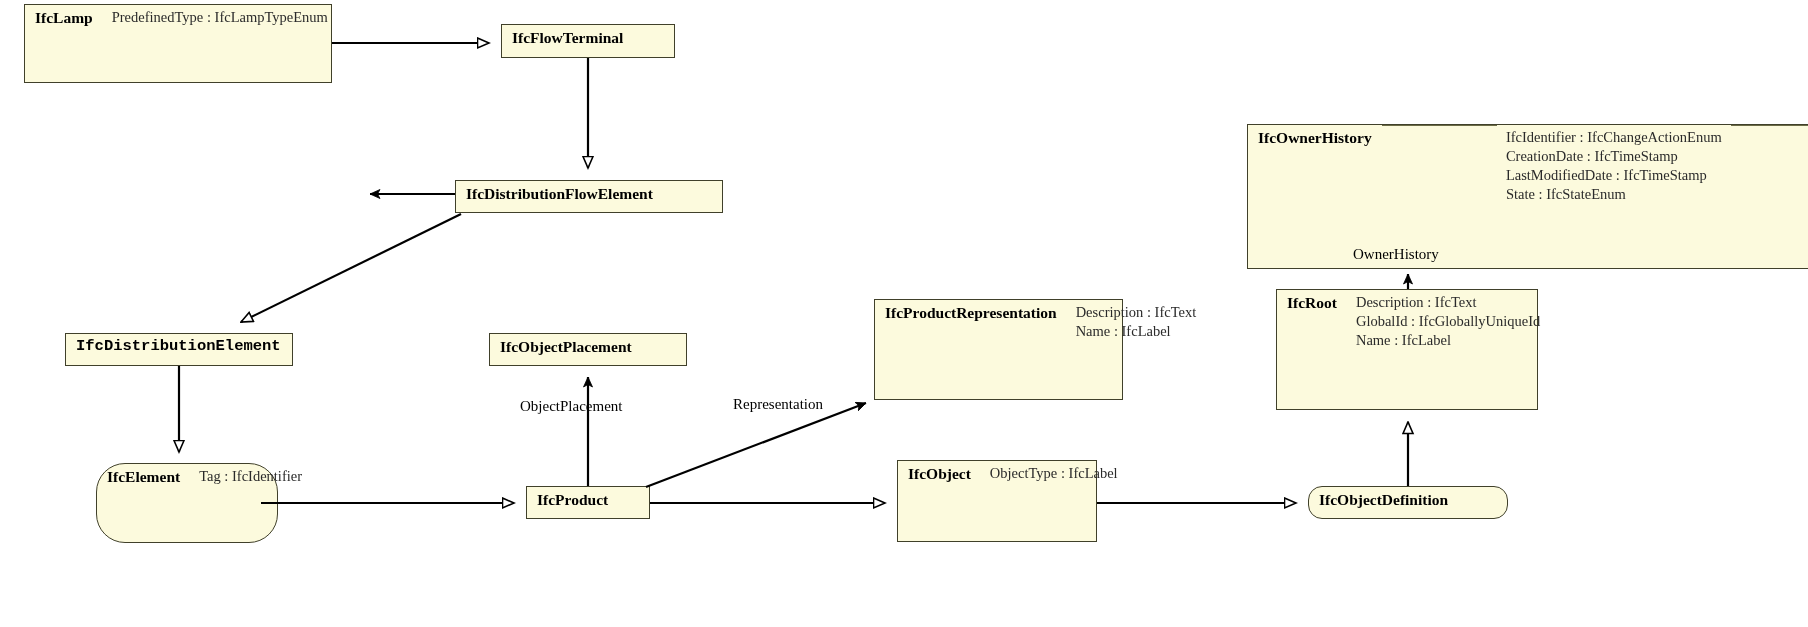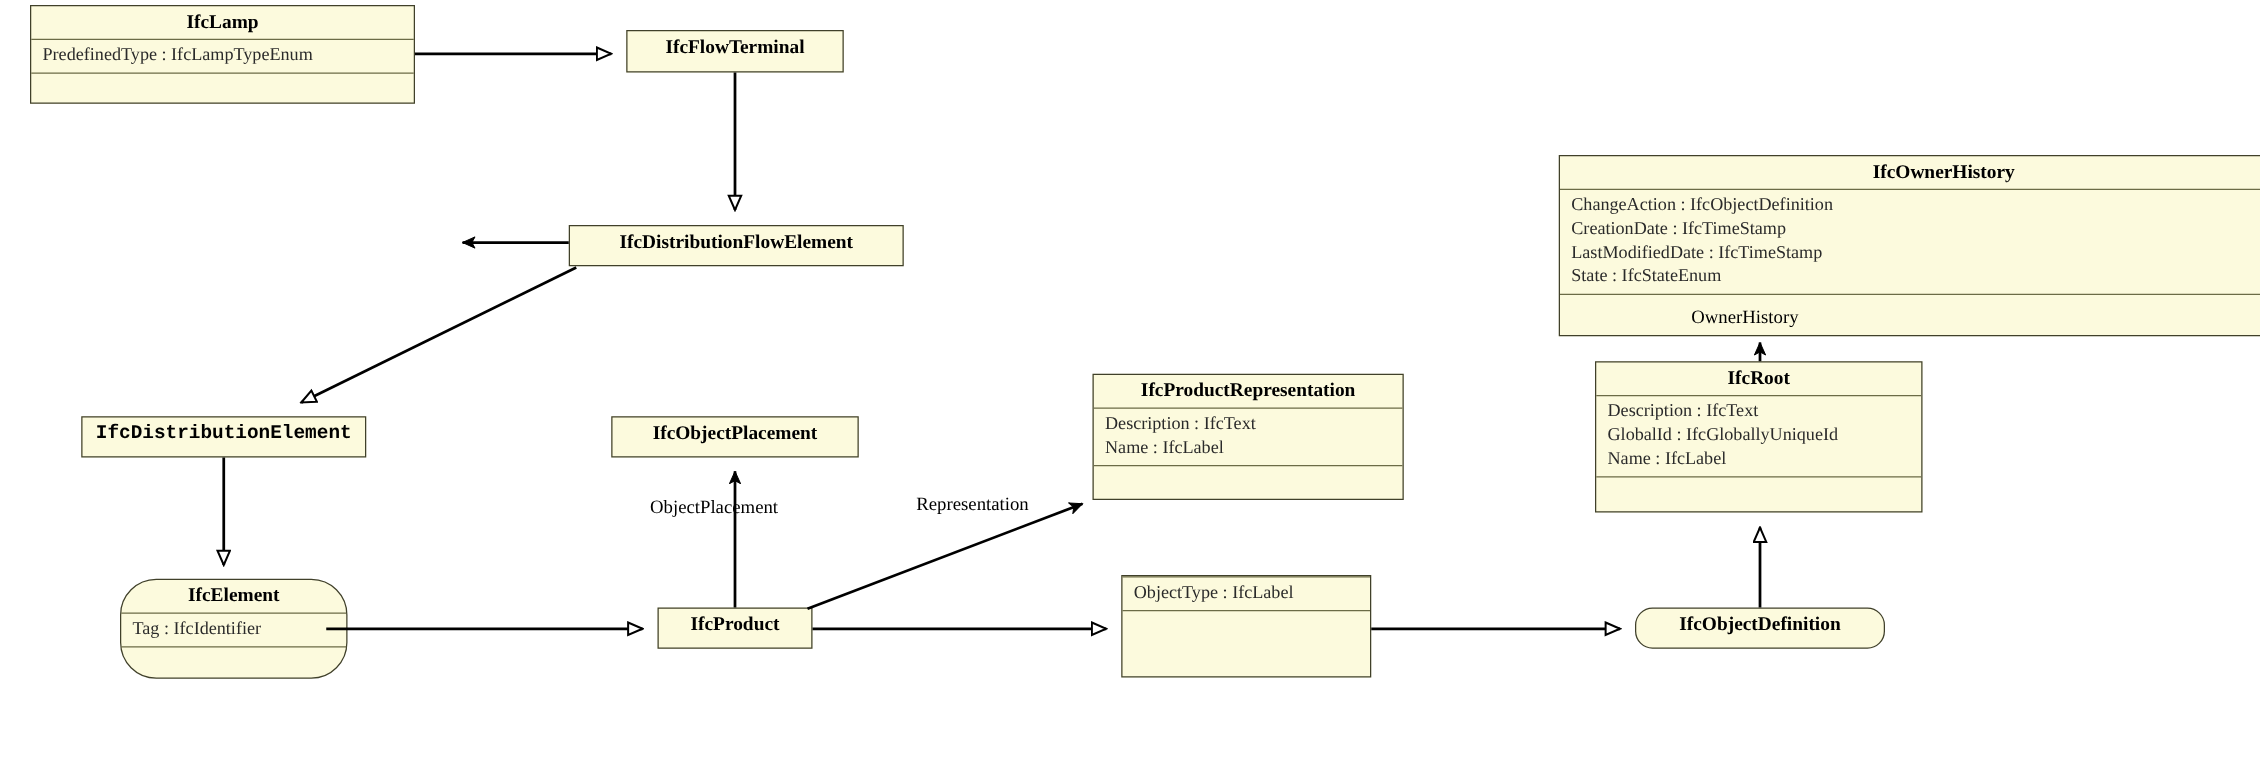--- a/index.html
+++ b/index.html
@@ -14,21 +14,20 @@
     background: #ffffff;
     font-family: "Liberation Serif", "DejaVu Serif", serif;
     overflow: hidden;
   }
   .uml-class {
     position: absolute;
     box-sizing: border-box;
     background: #fcfadd;
     border: 1.5px solid #40402a;
     display: flex;
-    flex-direction: column;
   }
   .cls-name {
     font-weight: bold;
     font-size: 15.5px;
     text-align: center;
     color: #000000;
     padding: 4px 10px 4px 10px;
     line-height: 1.15;
     white-space: nowrap;
   }
@@ -94,21 +93,21 @@
     <div class="uml-class" style="left: 501px; top: 24px; width: 174px; height: 34px;">
       <div class="cls-name">IfcFlowTerminal</div>
     </div>
     <div class="uml-class" style="left: 455px; top: 180px; width: 268px; height: 33px;">
       <div class="cls-name">IfcDistributionFlowElement</div>
     </div>
     <div class="uml-class" style="left: 1247px; top: 124px; width: 616px; height: 145px;">
       <div class="cls-name">IfcOwnerHistory</div>
       <div class="cls-sep"></div>
       <div class="cls-attrs">
-        <div>ChangeAction : IfcObjectDefinition</div>
+        <div>IfcIdentifier : IfcChangeActionEnum</div>
         <div>CreationDate : IfcTimeStamp</div>
         <div>LastModifiedDate : IfcTimeStamp</div>
         <div>State : IfcStateEnum</div>
       </div>
       <div class="cls-sep"></div>
       <div class="cls-ops" style="flex: 1 1 0%;"></div>
     </div>
     <div class="uml-class" style="left: 65px; top: 333px; width: 228px; height: 33px; font-family: Liberation Mono, monospace;">
       <div class="cls-name">IfcDistributionElement</div>
     </div>
@@ -142,20 +141,21 @@
       <div class="cls-attrs">
         <div>Tag : IfcIdentifier</div>
       </div>
       <div class="cls-sep"></div>
       <div class="cls-ops" style="flex: 1 1 0%;"></div>
     </div>
     <div class="uml-class" style="left: 526px; top: 486px; width: 124px; height: 33px;">
       <div class="cls-name">IfcProduct</div>
     </div>
     <div class="uml-class" style="left: 897px; top: 460px; width: 200px; height: 82px;">
+      <div class="cls-name">IfcObject</div>
       <div class="cls-sep"></div>
       <div class="cls-attrs">
         <div>ObjectType : IfcLabel</div>
       </div>
       <div class="cls-sep"></div>
       <div class="cls-ops" style="flex: 1 1 0%;"></div>
     </div>
     <div class="uml-class" style="left: 1308px; top: 486px; width: 200px; height: 33px; border-radius: 14px;">
       <div class="cls-name">IfcObjectDefinition</div>
     </div>

